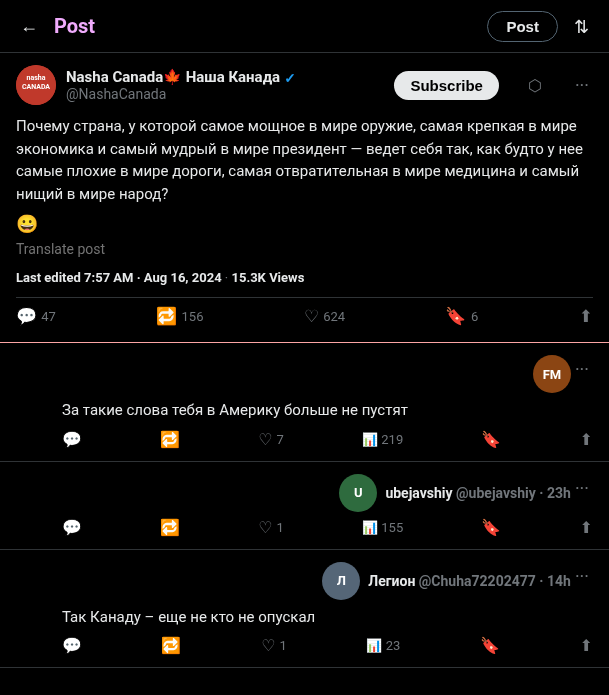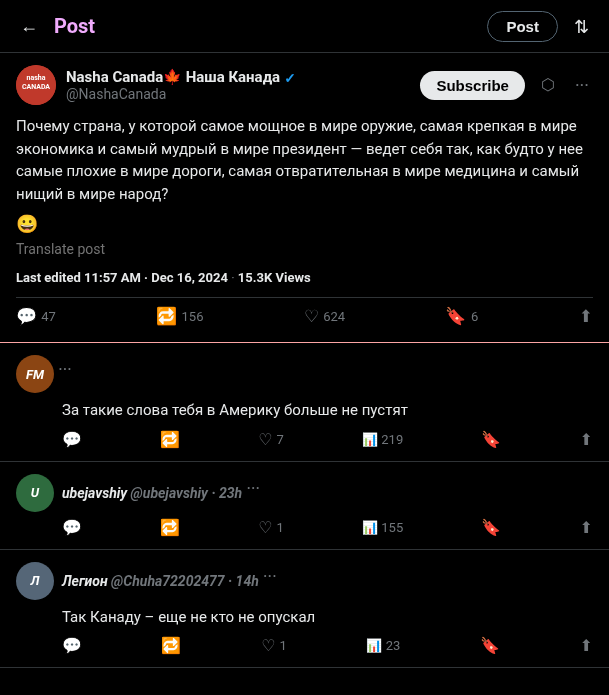--- a/index.html
+++ b/index.html
@@ -100,22 +100,22 @@
     .verified-icon {
       color: #1d9bf0;
       font-size: 14px;
     }
     .author-handle {
       color: #71767b;
       font-size: 14px;
     }
     .author-actions {
       display: flex;
-      align-items: flex-start;
-      gap: 12px;
+      align-items: center;
+      gap: 25px;
     }
     .subscribe-btn {
       background: #e7e9ea;
       color: #000;
       border: none;
       border-radius: 20px;
       padding: 6px 16px;
       font-size: 15px;
       font-weight: 700;
       cursor: pointer;
@@ -184,23 +184,22 @@
     }
 
     
     .comment {
       padding: 12px 16px;
       border-bottom: 1px solid #2f3336;
     }
     .comment-header {
       display: flex;
       align-items: flex-start;
-      justify-content: flex-start;
+      justify-content: flex-end;
       margin-bottom: 6px;
-      font-style: italic;
     }
     .comment-author {
       display: flex;
       align-items: center;
       gap: 8px;
     }
     .comment-avatar {
       width: 38px;
       height: 38px;
       border-radius: 50%;
@@ -291,21 +290,21 @@
       <span class="edit-icon-btn">⬡</span>
       <span class="more-btn">···</span>
     </div>
   </div>
 
   <div class="post-text">Почему страна, у которой самое мощное в мире оружие, самая крепкая в мире экономика и самый мудрый в мире президент — ведет себя так, как будто у нее самые плохие в мире дороги, самая отвратительная в мире медицина и самый нищий в мире народ?</div>
   <span class="emoji">😀</span>
   <a class="translate-link">Translate post</a>
 
   <div class="post-meta">
-    <span>Last edited 11:57 AM · Dec 16, 2024</span> · <span>15.3K</span> <span>Views</span>
+    <span>Last edited 7:57 AM · Aug 16, 2024</span> · <span>15.3K</span> <span>Views</span>
   </div>
 
   <div class="action-bar">
     <div class="action-item">
       <span class="action-icon">💬</span>
       <span>47</span>
     </div>
     <div class="action-item">
       <span class="action-icon">🔁</span>
       <span>156</span>

